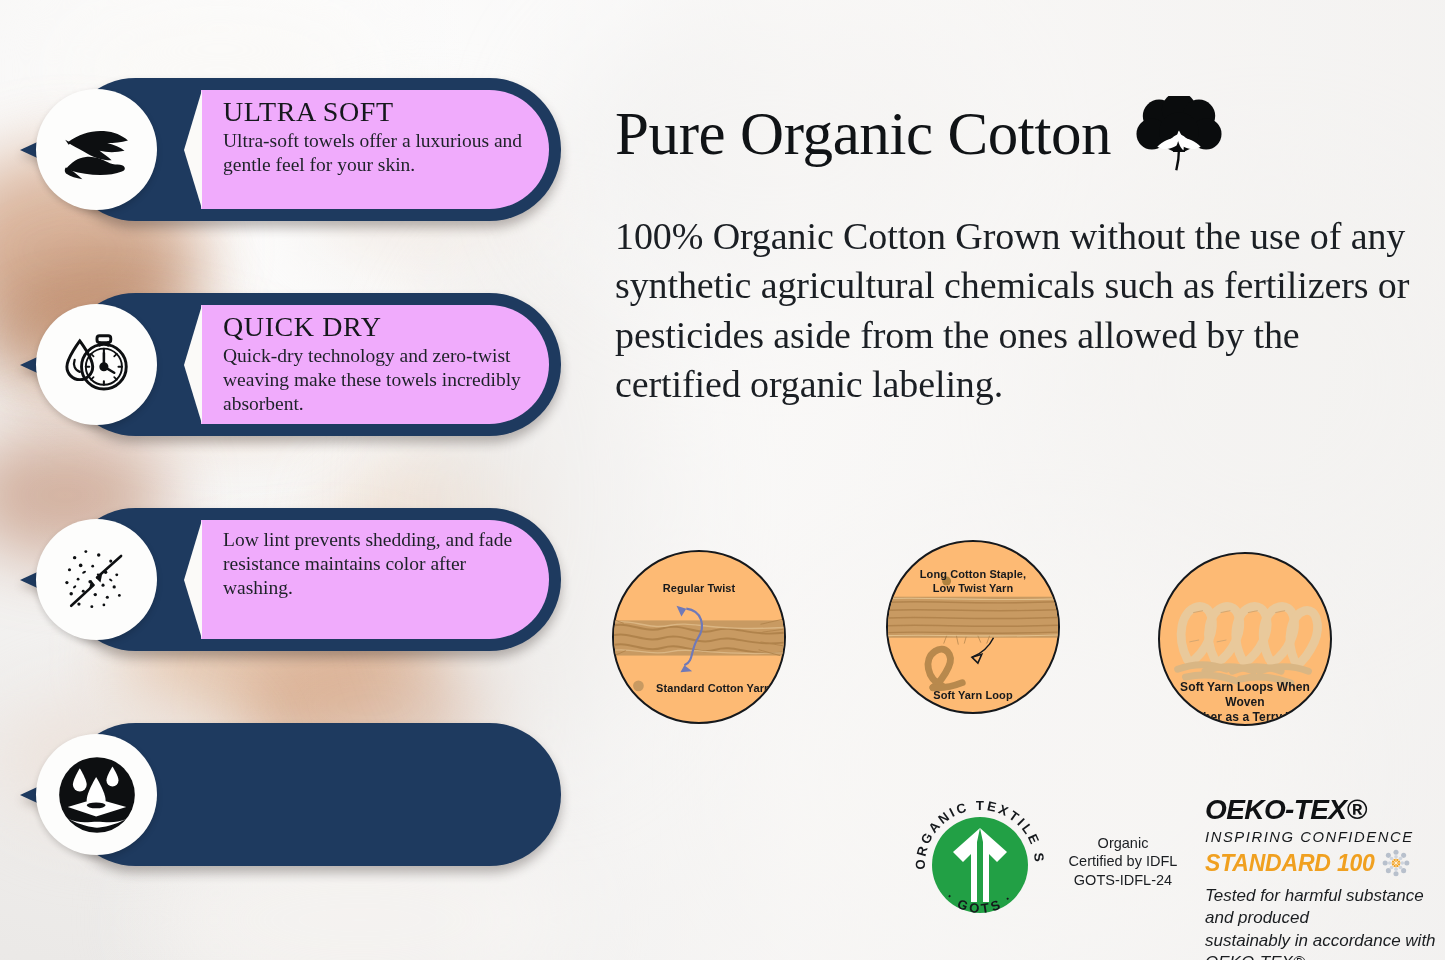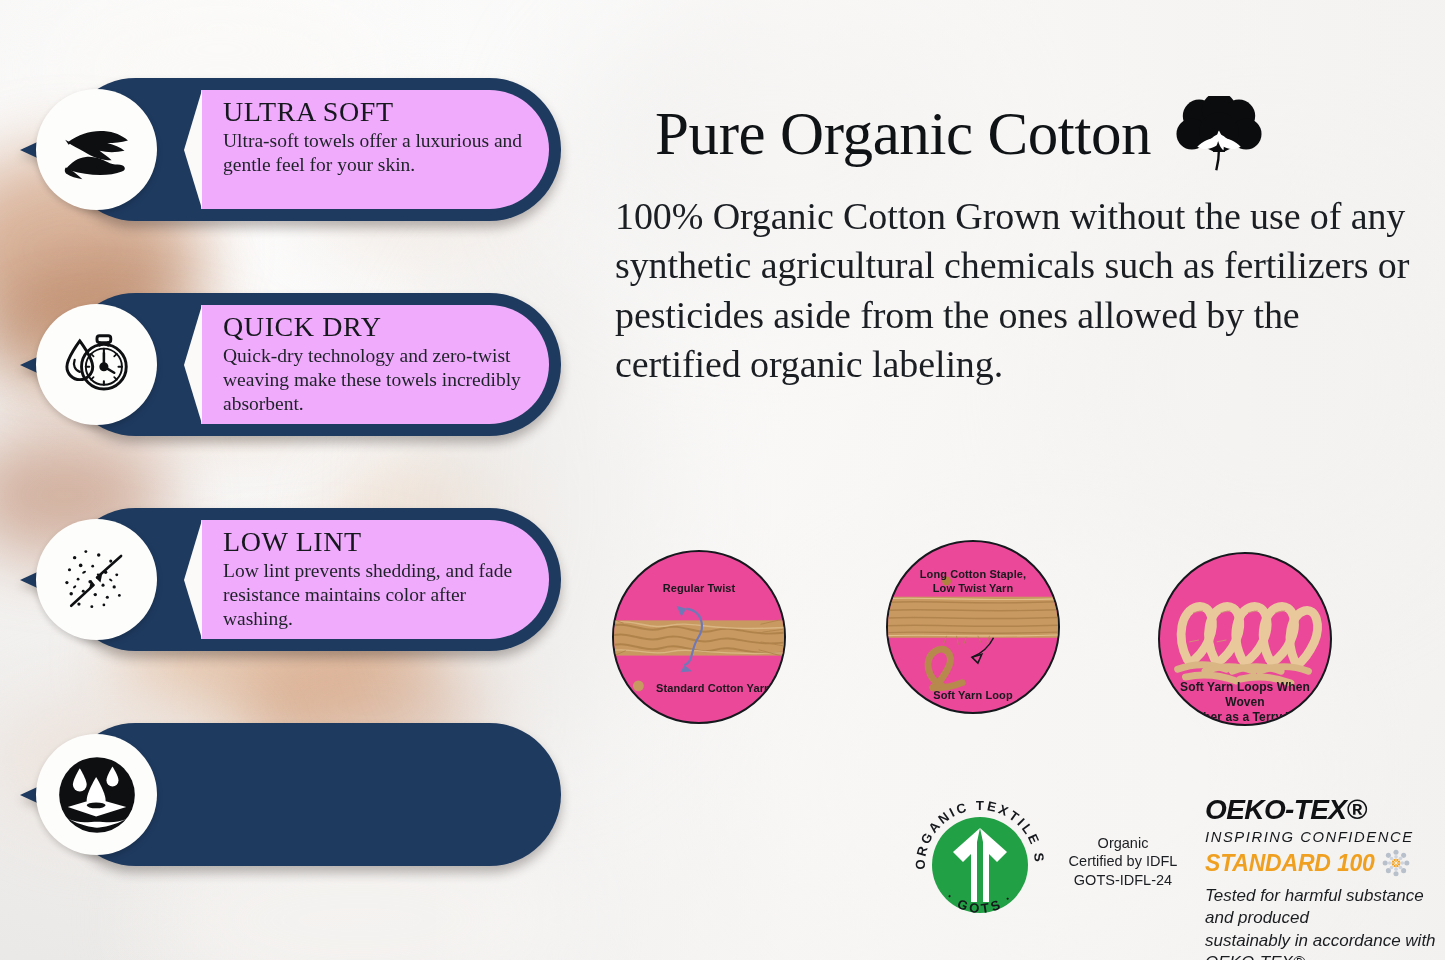--- a/index.html
+++ b/index.html
@@ -87,34 +87,34 @@
     font-family:"Liberation Serif", serif;
     font-size:19.5px; line-height:1.23; color:#1d2228; margin-top:1px;
   }
 
   
   .right { position:absolute; left:615px; top:96px; width:820px; }
   .headline-row { display:flex; align-items:center; gap:22px; }
   .headline {
     font-family:"Liberation Serif", serif;
     font-size:61px; line-height:1.02; color:#101316;
-    letter-spacing:-.4px; white-space:nowrap;margin-left:40px;
+    letter-spacing:-.4px; white-space:nowrap;
   }
   .boll-icon { width:92px; height:76px; flex:0 0 auto; }
   .lede {
-    margin-top:20px;
+    margin-top:40px;
     font-family:"Liberation Serif", serif;
     font-size:38px; line-height:1.30; color:#1b1f24;
     letter-spacing:-.1px; width:800px;
   }
 
   
   .yarns { position:absolute; left:612px; top:540px; width:720px; height:190px; }
   .yarn { position:absolute; width:174px; height:174px; border-radius:50%;
-          background:#ec4899; border:2.5px solid #15181c; overflow:hidden; }
+          background:#fdba74; border:2.5px solid #15181c; overflow:hidden; }
   .yarn.y1 { left:0px;   top:10px; }
   .yarn.y2 { left:274px; top:0px;  }
   .yarn.y3 { left:546px; top:12px; }
   .yarn svg { position:absolute; inset:0; width:100%; height:100%; }
   .yarn-label {
     position:absolute; width:100%; text-align:center;
     font-family:"Liberation Sans", sans-serif;
     font-weight:700; font-size:11px; color:#17191c; line-height:1.25;
     letter-spacing:.1px;
   }
@@ -221,21 +221,20 @@
             <path d="M43 37 L46 40 M70 64 L73 67 M43 67 L46 64 M70 40 L73 37" stroke-width="2"></path>
           </g>
         </svg>
       </div>
     </div>
 
     <div class="card">
       <div class="tail"></div>
       <div class="card-shell"></div>
       <div class="panel">
-        <div class="card-title">LOW LINT</div>
         <div class="card-body">Low lint prevents shedding, and fade resistance maintains color after washing.</div>
       </div>
       <div class="icon-circle">
         <svg viewBox="0 0 100 100" aria-hidden="true">
           <g fill="#0d0f11">
             <circle cx="24" cy="24" r="2"></circle>
               <circle cx="37" cy="17" r="1.7"></circle>
             <circle cx="52" cy="21" r="2"></circle>
               <circle cx="66" cy="28" r="1.8"></circle>
             <circle cx="18" cy="38" r="1.8"></circle>

